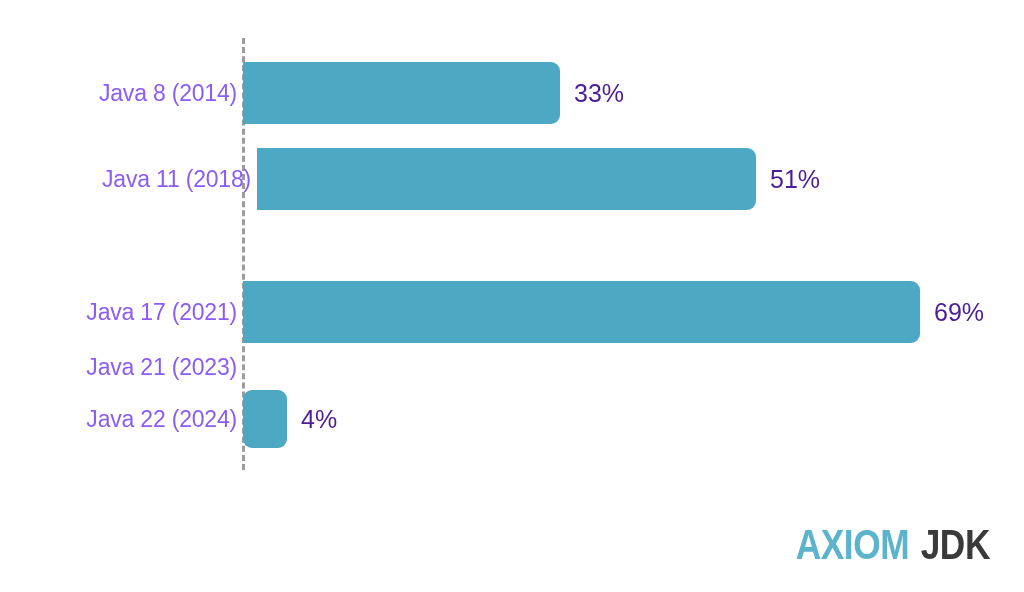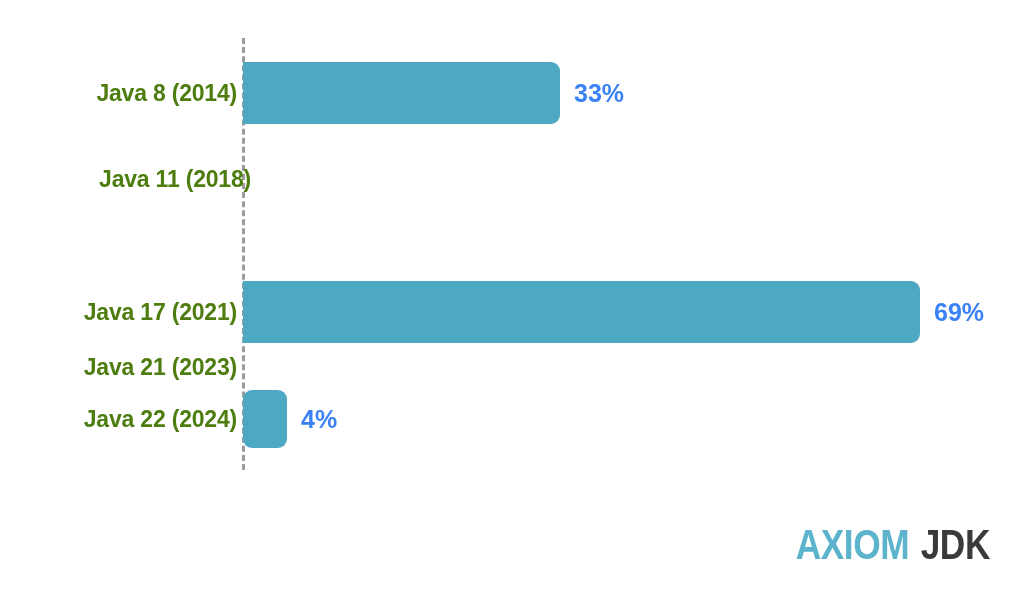--- a/index.html
+++ b/index.html
@@ -55,22 +55,22 @@
   .cat-label {
     position: absolute;
     left: 0;
     top: 0;
     width: 237px;
     height: 62px;
     display: flex;
     align-items: center;
     justify-content: flex-end;
     font-size: 23px;
-    font-weight: bold;
-    color: #4d7c0f;
+    font-weight: normal;
+    color: #8b5cf6;
     letter-spacing: -0.2px;
     white-space: nowrap;
   }
 
   .bar-wrap {
     position: absolute;
     left: 243px;
     top: 0;
     height: 62px;
     display: flex;
@@ -84,22 +84,22 @@
     border-bottom-right-radius: 9px;
   }
 
   
   .bar.tiny {
     border-radius: 9px;
   }
 
   .bar-value {
     font-size: 25px;
-    font-weight: bold;
-    color: #3b82f6;
+    font-weight: normal;
+    color: #4c1d95;
     margin-left: 14px;
     white-space: nowrap;
   }
 
   
   .logo {
     position: absolute;
     right: 34px;
     bottom: 26px;
     display: flex;
@@ -126,20 +126,24 @@
     <div class="bar-row" style="top:62px;">
       <div class="cat-label">Java 8 (2014)</div>
       <div class="bar-wrap">
         <div class="bar" style="width:317px;"></div>
         <div class="bar-value">33%</div>
       </div>
     </div>
 
     <div class="bar-row" style="top:148px;margin-left:14px;">
       <div class="cat-label">Java 11 (2018)</div>
+      <div class="bar-wrap">
+        <div class="bar" style="width:499px;"></div>
+        <div class="bar-value">51%</div>
+      </div>
     </div>
 
     <div class="bar-row" style="top:234px;margin-top:47px;">
       <div class="cat-label">Java 17 (2021)</div>
       <div class="bar-wrap">
         <div class="bar" style="width:677px;"></div>
         <div class="bar-value">69%</div>
       </div>
     </div>
 

